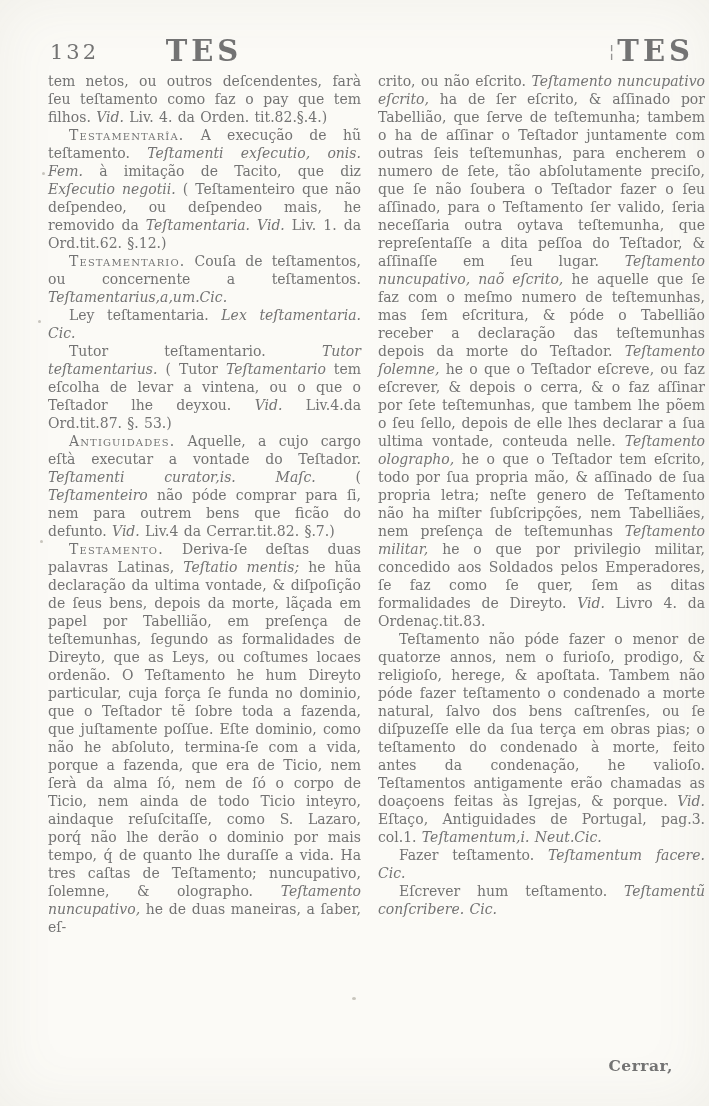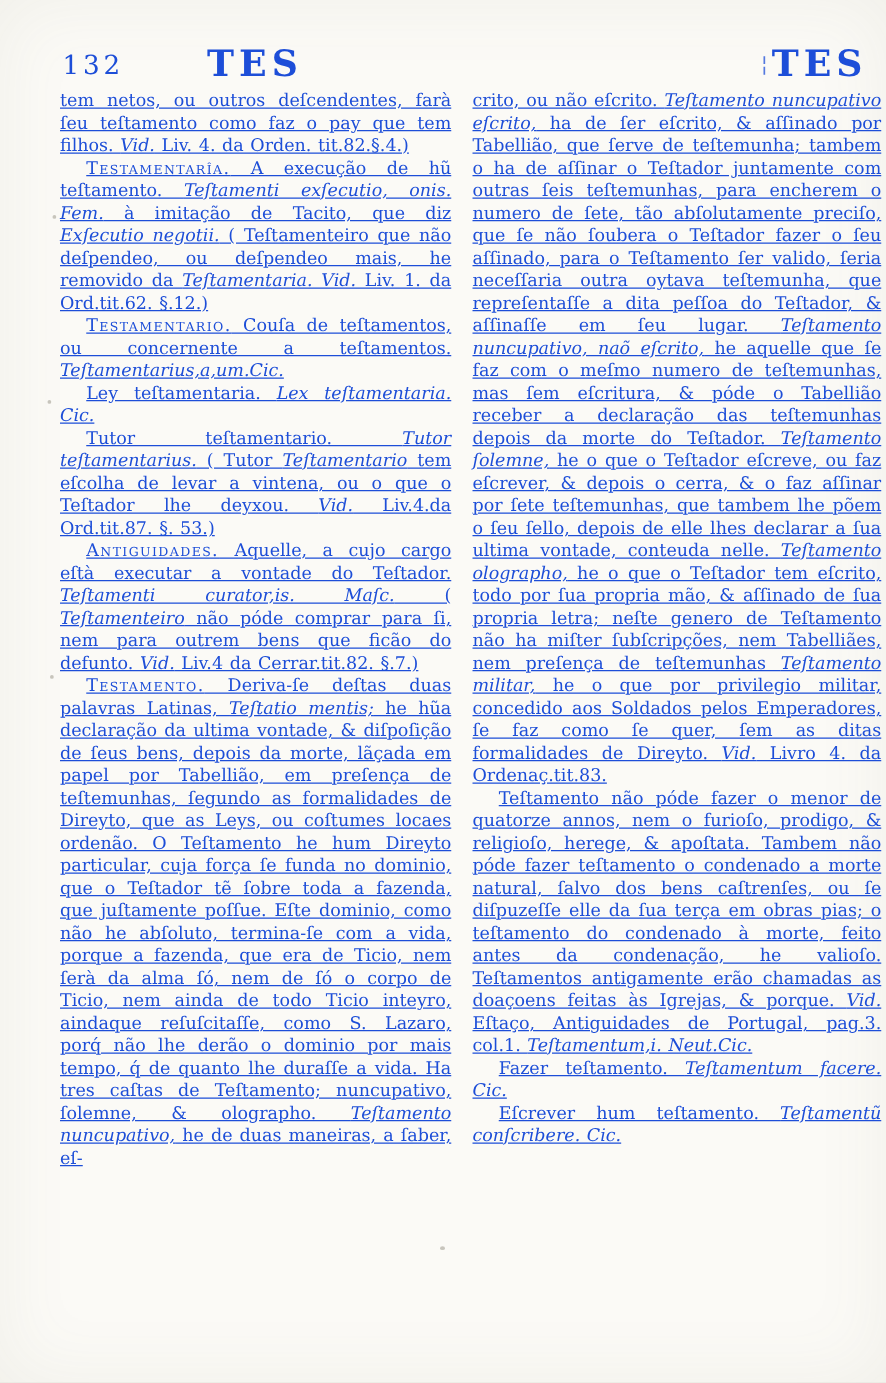--- a/index.html
+++ b/index.html
@@ -3,21 +3,21 @@
 <meta charset="utf-8">
 <style>
   html,body{margin:0;padding:0;background:#e8e6e0;}
   .page{
     position:relative;
     width:709px;height:1106px;
     margin:0 auto;
     background:#fbfaf6;
     overflow:hidden;
     font-family:"DejaVu Serif", serif;
-    color:#1d4ed8;
+    color:#737373;
     box-shadow:inset 0 0 60px rgba(120,110,90,0.08);
   }
   .pagenum{
     position:absolute;left:50px;top:40px;
     font-size:21px;letter-spacing:3px;
   }
   .running-head{
     position:absolute;top:34px;
     font-size:29px;font-weight:bold;letter-spacing:4px;
   }
@@ -25,21 +25,20 @@
   .head-right{left:368px;width:326px;text-align:right;}
   .inkmark{
     font-size:17px;font-weight:normal;opacity:.75;
     position:relative;top:-4px;margin-right:3px;letter-spacing:0;
   }
   .col{
     position:absolute;top:72px;
     font-size:14px;line-height:18px;
     text-align:justify;
     word-spacing:0.06em;
-    text-decoration:underline;
   }
   .col-left{left:48px;width:313px;}
   .col-right{left:368px;width:327px;margin-left:10px;}
   .col p{margin:0;padding:0;}
   .col p.indent{text-indent:1.5em;}
   .it{font-style:italic;}
   .sc{font-variant:small-caps;letter-spacing:0.08em;}
   .catchword{
     position:absolute;left:368px;top:1056px;width:305px;
     text-align:right;
@@ -67,18 +66,19 @@
       <p class="indent"><span class="sc">Antiguidades.</span><span> Aquelle, a cujo cargo eſtà executar a vontade do Teſtador. </span><span class="it">Teſtamenti curator,is. Maſc.</span><span> ( </span><span class="it">Teſtamenteiro</span><span> não póde comprar para ſi, nem para outrem bens que ficão do defunto. </span><span class="it">Vid.</span><span> Liv.4 da Cerrar.tit.82. §.7.)</span></p>
       <p class="indent"><span class="sc">Testamento.</span><span> Deriva-ſe deſtas duas palavras Latinas, </span><span class="it">Teſtatio mentis;</span><span> he hũa declaração da ultima vontade, &amp; diſpoſição de ſeus bens, depois da morte, lãçada em papel por Tabellião, em preſença de teſtemunhas, ſegundo as formalidades de Direyto, que as Leys, ou coſtumes locaes ordenão. O Teſtamento he hum Direyto particular, cuja força ſe funda no dominio, que o Teſtador tẽ ſobre toda a fazenda, que juſtamente poſſue. Eſte dominio, como não he abſoluto, termina-ſe com a vida, porque a fazenda, que era de Ticio, nem ſerà da alma ſó, nem de ſó o corpo de Ticio, nem ainda de todo Ticio inteyro, aindaque reſuſcitaſſe, como S. Lazaro, porq́ não lhe derão o dominio por mais tempo, q́ de quanto lhe duraſſe a vida. Ha tres caſtas de Teſtamento; nuncupativo, ſolemne, &amp; olographo. </span><span class="it">Teſtamento nuncupativo,</span><span> he de duas maneiras, a ſaber, eſ-</span></p>
     </div>
   <div class="col col-right" id="col-right">
       <p><span>crito, ou não eſcrito. </span><span class="it">Teſtamento nuncupativo eſcrito,</span><span> ha de ſer eſcrito, &amp; aſſinado por Tabellião, que ſerve de teſtemunha; tambem o ha de aſſinar o Teſtador juntamente com outras ſeis teſtemunhas, para encherem o numero de ſete, tão abſolutamente preciſo, que ſe não ſoubera o Teſtador fazer o ſeu aſſinado, para o Teſtamento ſer valido, ſeria neceſſaria outra oytava teſtemunha, que repreſentaſſe a dita peſſoa do Teſtador, &amp; aſſinaſſe em ſeu lugar. </span><span class="it">Teſtamento nuncupativo, naõ eſcrito,</span><span> he aquelle que ſe faz com o meſmo numero de teſtemunhas, mas ſem eſcritura, &amp; póde o Tabellião receber a declaração das teſtemunhas depois da morte do Teſtador. </span><span class="it">Teſtamento ſolemne,</span><span> he o que o Teſtador eſcreve, ou faz eſcrever, &amp; depois o cerra, &amp; o faz aſſinar por ſete teſtemunhas, que tambem lhe põem o ſeu ſello, depois de elle lhes declarar a ſua ultima vontade, conteuda nelle. </span><span class="it">Teſtamento olographo,</span><span> he o que o Teſtador tem eſcrito, todo por ſua propria mão, &amp; aſſinado de ſua propria letra; neſte genero de Teſtamento não ha miſter ſubſcripções, nem Tabelliães, nem preſença de teſtemunhas </span><span class="it">Teſtamento militar,</span><span> he o que por privilegio militar, concedido aos Soldados pelos Emperadores, ſe faz como ſe quer, ſem as ditas formalidades de Direyto. </span><span class="it">Vid.</span><span> Livro 4. da Ordenaç.tit.83.</span></p>
       <p class="indent"><span>Teſtamento não póde fazer o menor de quatorze annos, nem o furioſo, prodigo, &amp; religioſo, herege, &amp; apoſtata. Tambem não póde fazer teſtamento o condenado a morte natural, ſalvo dos bens caſtrenſes, ou ſe diſpuzeſſe elle da ſua terça em obras pias; o teſtamento do condenado à morte, feito antes da condenação, he valioſo. Teſtamentos antigamente erão chamadas as doaçoens feitas às Igrejas, &amp; porque. </span><span class="it">Vid.</span><span> Eſtaço, Antiguidades de Portugal, pag.3. col.1. </span><span class="it">Teſtamentum,i. Neut.Cic.</span></p>
       <p class="indent"><span>Fazer teſtamento. </span><span class="it">Teſtamentum facere. Cic.</span></p>
       <p class="indent"><span>Eſcrever hum teſtamento. </span><span class="it">Teſtamentũ conſcribere. Cic.</span></p>
     </div>
 
+  <div class="catchword">Cerrar,</div>
 
   <div class="speck" style="left:42px;top:172px;"></div>
   <div class="speck" style="left:38px;top:320px;"></div>
   <div class="speck" style="left:40px;top:540px;"></div>
   <div class="speck" style="left:352px;top:997px;width:4px;height:3px;"></div>
 </div>
 
 </body></html>

